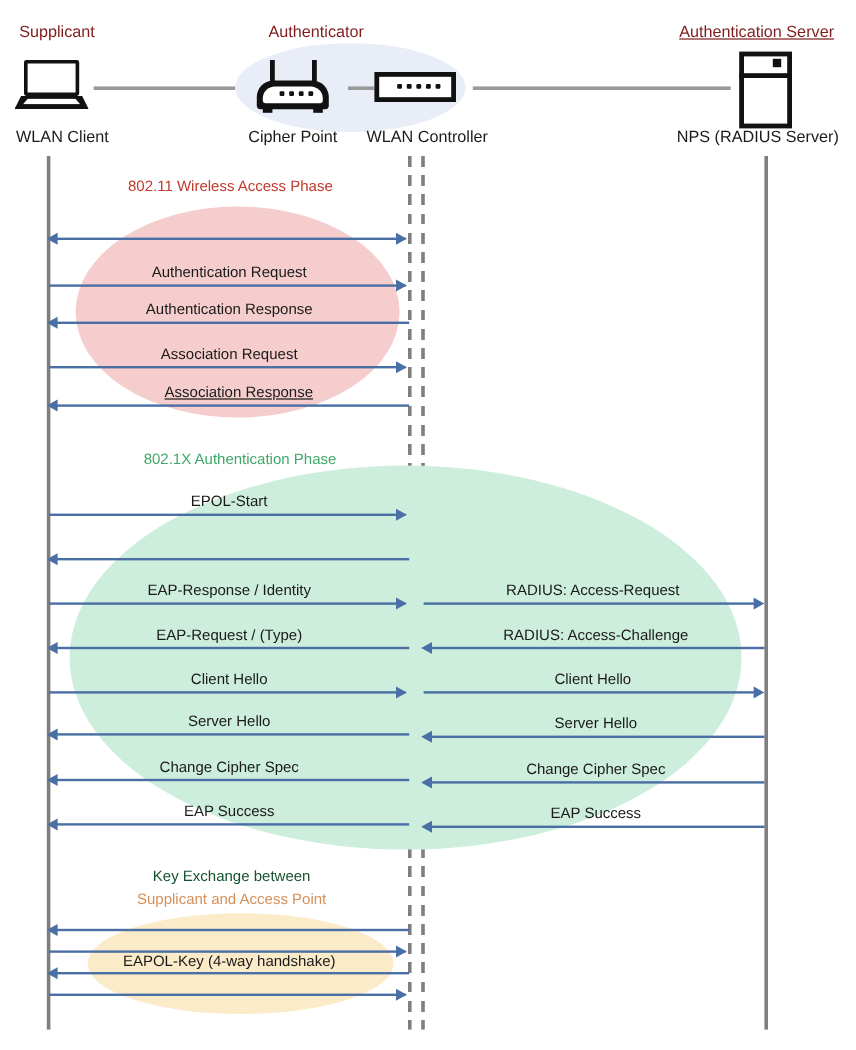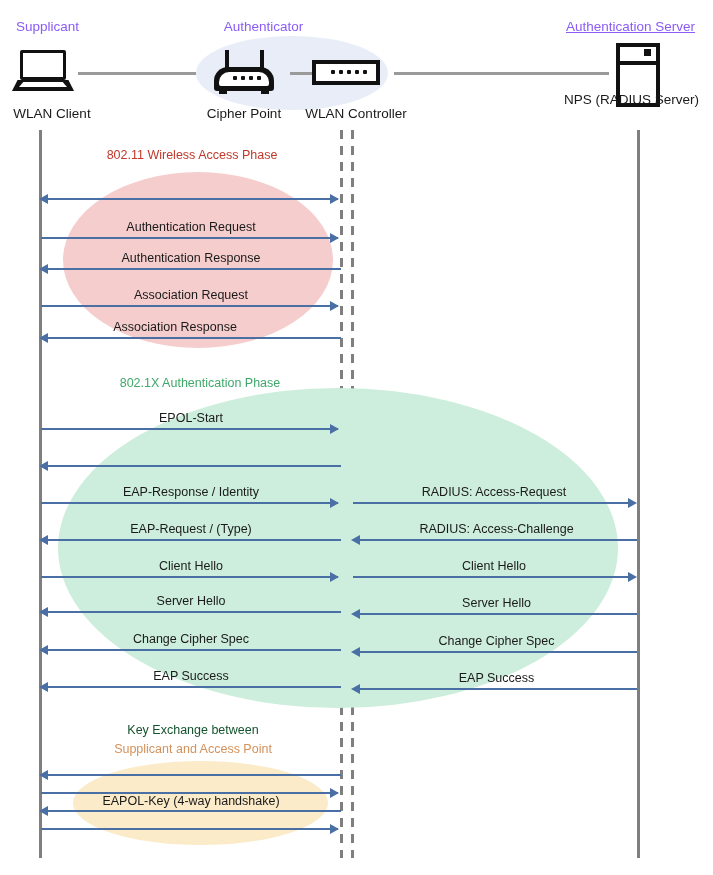--- a/index.html
+++ b/index.html
@@ -12,21 +12,21 @@
     position: relative; overflow: hidden;
     font-family: "Liberation Sans", sans-serif;
     color: #1a1a1a;
   }
   #stage { position: absolute; inset: 0; }
 
   
   .actor-title {
     position: absolute;
     font-size: 13.5px;
-    color: #8b5cf6;
+    color: #7f1d1d;
     white-space: nowrap;
     text-align: center;
   }
   .actor-caption {
     position: absolute;
     font-size: 13.5px;
     color: #1a1a1a;
     white-space: nowrap;
     text-align: center;
   }
@@ -209,21 +209,21 @@
     </div>
   </div>
   <div class="actor-caption" style="left:294px; top:106px; width:124px;">WLAN Controller</div>
 
   <div class="actor-title" style="left:548px; top:19px; width:165px;text-decoration:underline;">Authentication Server</div>
   <div class="icon" style="left:616px; top:43px; width:44px; height:64px;">
     <div class="srv-body"></div>
     <div class="srv-divider"></div>
     <div class="srv-led"></div>
   </div>
-  <div class="actor-caption" style="left:550px; top:92px; width:163px;">NPS (RADIUS Server)</div>
+  <div class="actor-caption" style="left:550px; top:106px; width:163px;">NPS (RADIUS Server)</div>
 
   <div class="lifeline" style="left:39px; top:130px; height:728px;"></div>
   <div class="lifeline-dashed" style="left:340px; top:130px; height:728px;"></div>
   <div class="lifeline-dashed" style="left:351px; top:130px; height:728px;"></div>
   <div class="lifeline" style="left:637px; top:130px; height:728px;"></div>
 
   <div class="phase-ellipse" style="left:63px; top:172px; width:270px; height:176px; background:#f5cdcd;"></div>
   <div class="phase-label" style="left:82px; top:146px; width:220px; color:#c0392b;">802.11 Wireless Access Phase</div>
 
   <div class="msg-line" style="left:44px; top:198px; width:294px;"></div>
@@ -237,21 +237,21 @@
   <div class="msg-line" style="left:44px; top:268px; width:297px;"></div>
   <div class="arrow-head arrow-left" style="left:39px; top:264px;"></div>
   <div class="msg-label" style="left:44px; top:251px; width:294px;">Authentication Response</div>
 
   <div class="msg-line" style="left:41px; top:305px; width:297px;"></div>
   <div class="arrow-head arrow-right" style="left:330px; top:301px;"></div>
   <div class="msg-label" style="left:44px; top:288px; width:294px;">Association Request</div>
 
   <div class="msg-line" style="left:44px; top:337px; width:297px;"></div>
   <div class="arrow-head arrow-left" style="left:39px; top:333px;"></div>
-  <div class="msg-label" style="left:28px; top:320px; width:294px;">Association Response</div>
+  <div class="msg-label" style="left:52px; top:320px; width:294px;text-decoration:underline;">Association Response</div>
 
   <div class="phase-ellipse" style="left:58px; top:388px; width:560px; height:320px; background:#cdeedc;"></div>
   <div class="phase-label" style="left:100px; top:374px; width:200px; color:#3fa86a;">802.1X Authentication Phase</div>
 
   <div class="msg-line" style="left:41px; top:428px; width:297px;"></div>
   <div class="arrow-head arrow-right" style="left:330px; top:424px;"></div>
   <div class="msg-label" style="left:44px; top:411px; width:294px;">EPOL-Start</div>
 
   <div class="msg-line" style="left:44px; top:465px; width:297px;"></div>
   <div class="arrow-head arrow-left" style="left:39px; top:461px;"></div>

